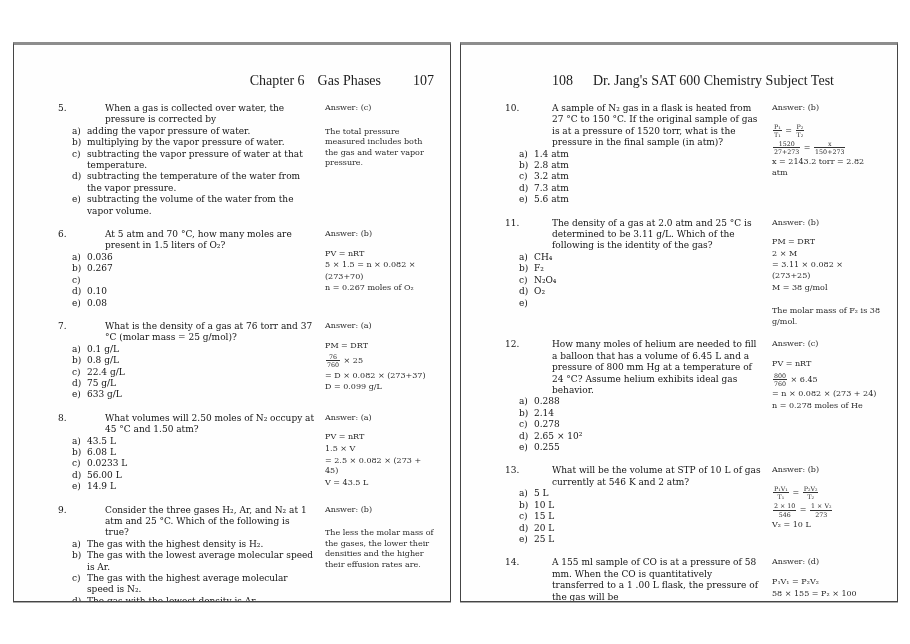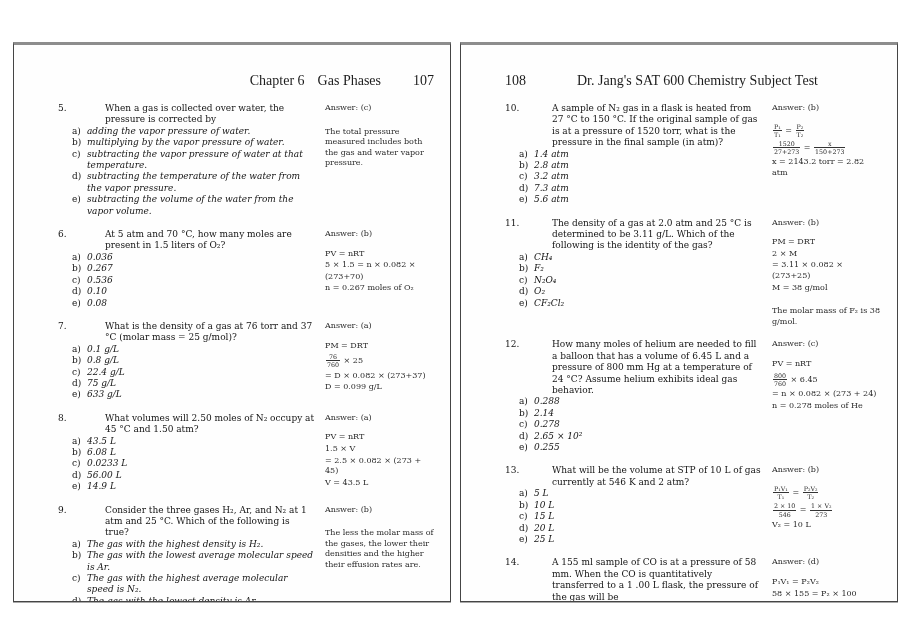--- a/index.html
+++ b/index.html
@@ -4,32 +4,32 @@
 <style>
   html,body{margin:0;padding:0;background:#ffffff;width:910px;height:644px;overflow:hidden;}
   .spread{position:absolute;top:42px;left:13px;display:flex;gap:9px;
           font-family:"DejaVu Serif","Liberation Serif",serif;}
   .page{width:438px;height:560px;background:#fefefe;box-sizing:border-box;
         border:1px solid #454545;border-top:3px solid #8d8d8d;
         box-shadow:0 1px 0 #a9a9a9;padding:28px 16px 8px 44px;overflow:hidden;}
   .page-header{font-family:Liberation Serif, serif;font-size:14px;
         color:#1c1c1c;display:flex;margin-bottom:14px;align-items:baseline;}
   .page-header.align-right{justify-content:flex-end;}
-  .page-header.align-left{justify-content:flex-start;gap:31px;}
+  .page-header.align-left{justify-content:center;}
   .page-header .seg + .seg{margin-left:13px;}
   .page-header.align-right .seg:last-child{margin-left:32px;}
   .page-header.align-left .seg:last-child{margin-left:20px;}
   .question{display:flex;margin-bottom:12px;}
   .q-main{flex:0 0 258px;font-size:9px;line-height:11.4px;color:#141414;}
   .q-row{display:flex;}
   .q-num{flex:0 0 19px;}
   .q-body{flex:1;margin-left:28px;}
   .option{display:flex;padding-left:14px;}
   .opt-label{flex:0 0 15px;}
-  .opt-text{flex:1;font-style:italic;}
+  .opt-text{flex:1;}
   .q-margin{flex:1;padding-left:9px;font-size:8px;line-height:10.6px;
         color:#2a2a2a;}
   .answer-label{margin-bottom:9px;}
   .sol-line{margin-bottom:1px;}
   .sol-line.has-frac{margin:2px 0;}
   .sol-note{margin-top:13px;}
   .frac{display:inline-block;vertical-align:middle;text-align:center;
         font-size:6.3px;line-height:7.2px;margin:0 1px;}
   .frac .num{display:block;border-bottom:0.8px solid #333;padding:0 1px;}
   .frac .den{display:block;padding:0 1px;}
@@ -89,21 +89,20 @@
               <div class="option">
                 <span class="opt-label">a)</span>
                 <span class="opt-text">0.036</span>
               </div>
               <div class="option">
                 <span class="opt-label">b)</span>
                 <span class="opt-text">0.267</span>
               </div>
               <div class="option">
                 <span class="opt-label">c)</span>
-                <span class="opt-text">0.536</span>
               </div>
               <div class="option">
                 <span class="opt-label">d)</span>
                 <span class="opt-text">0.10</span>
               </div>
               <div class="option">
                 <span class="opt-label">e)</span>
                 <span class="opt-text">0.08</span>
               </div>
             </div>
@@ -286,21 +285,20 @@
               <div class="option">
                 <span class="opt-label">c)</span>
                 <span class="opt-text">N₂O₄</span>
               </div>
               <div class="option">
                 <span class="opt-label">d)</span>
                 <span class="opt-text">O₂</span>
               </div>
               <div class="option">
                 <span class="opt-label">e)</span>
-                <span class="opt-text">CF₂Cl₂</span>
               </div>
             </div>
           </div>
           <div class="q-margin">
             <div class="answer-label">Answer: (b)</div>
             <div class="sol-line"><span>PM = DRT</span></div>
             <div class="sol-line"><span>2 × M</span></div>
             <div class="sol-line"><span>= 3.11 × 0.082 × (273+25)</span></div>
             <div class="sol-line"><span>M = 38 g/mol</span></div>
             <div class="sol-note">The molar mass of F₂ is 38 g/mol.</div>

